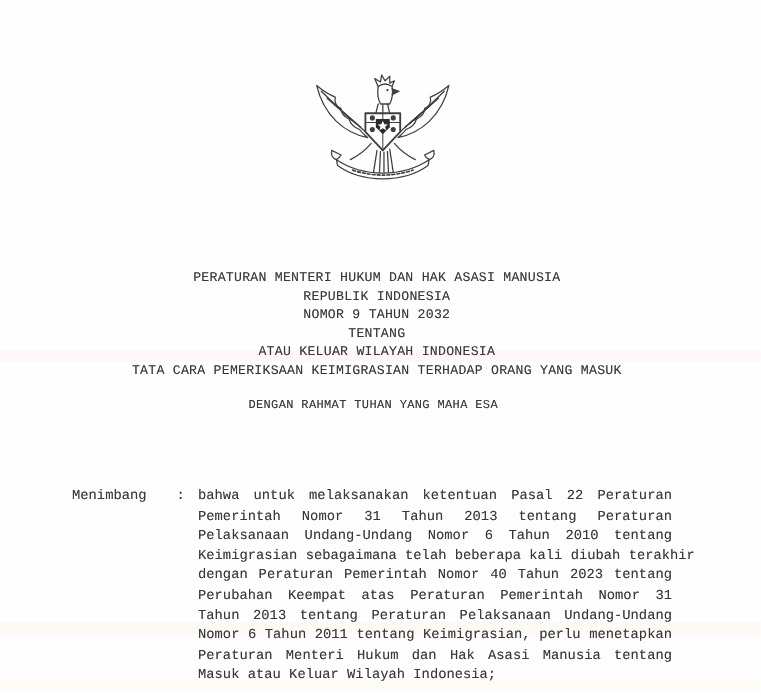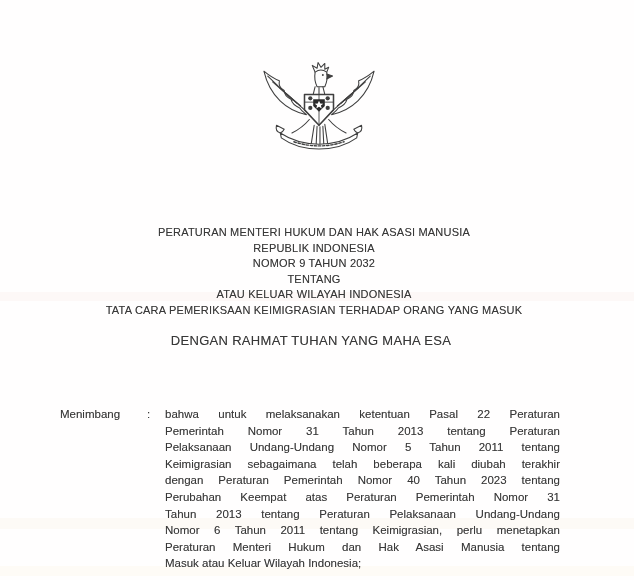--- a/index.html
+++ b/index.html
@@ -6,21 +6,21 @@
     margin: 0;
     padding: 0;
     background: #ffffff;
   }
   .page {
     position: relative;
     width: 634px;
     height: 580px;
     background: #fffefe;
     overflow: hidden;
-    font-family: Liberation Sans, sans-serif;
+    font-family: Liberation Mono, monospace;
     color: #383838;
   }
   
   .scan-streak {
     position: absolute;
     left: 0;
     right: 0;
     pointer-events: none;
   }
   .streak-1 { top: 292px; height: 9px;  background: rgba(242, 220, 214, 0.18); }
@@ -48,21 +48,21 @@
     text-shadow: 0 0 0.5px rgba(56,56,56,0.45);
   }
   .title-line { white-space: nowrap; }
 
   .invocation {
     position: absolute;
     top: 333px;
     left: 0;
     width: 622px;
     text-align: center;
-    font-size: 13px;
+    font-size: 10px;
     letter-spacing: 0.3px;
     white-space: nowrap;
     text-shadow: 0 0 0.5px rgba(56,56,56,0.45);
   }
   .authority {
     position: absolute;
     top: 359px;
     left: 66px;
     width: 562px;
     text-align: center;
@@ -166,21 +166,21 @@
   <div class="invocation">DENGAN RAHMAT TUHAN YANG MAHA ESA</div>
 
 
   <div class="considerations">
     <div class="label">Menimbang</div>
     <div class="colon">:</div>
     <div class="para">
 
     <div class="para-line">bahwa untuk melaksanakan ketentuan Pasal 22 Peraturan</div>
         <div class="para-line">Pemerintah Nomor 31 Tahun 2013 tentang Peraturan</div>
-        <div class="para-line">Pelaksanaan Undang-Undang Nomor 5 Tahun 2011 tentang</div>
+        <div class="para-line">Pelaksanaan Undang-Undang Nomor 6 Tahun 2010 tentang</div>
         <div class="para-line">Keimigrasian sebagaimana telah beberapa kali diubah terakhir</div>
         <div class="para-line">dengan Peraturan Pemerintah Nomor 40 Tahun 2023 tentang</div>
         <div class="para-line">Perubahan Keempat atas Peraturan Pemerintah Nomor 31</div>
         <div class="para-line">Tahun 2013 tentang Peraturan Pelaksanaan Undang-Undang</div>
         <div class="para-line">Nomor 6 Tahun 2011 tentang Keimigrasian, perlu menetapkan</div>
         <div class="para-line">Peraturan Menteri Hukum dan Hak Asasi Manusia tentang</div>
         <div class="para-line last">Masuk atau Keluar Wilayah Indonesia;</div>
       </div>
   </div>
 

